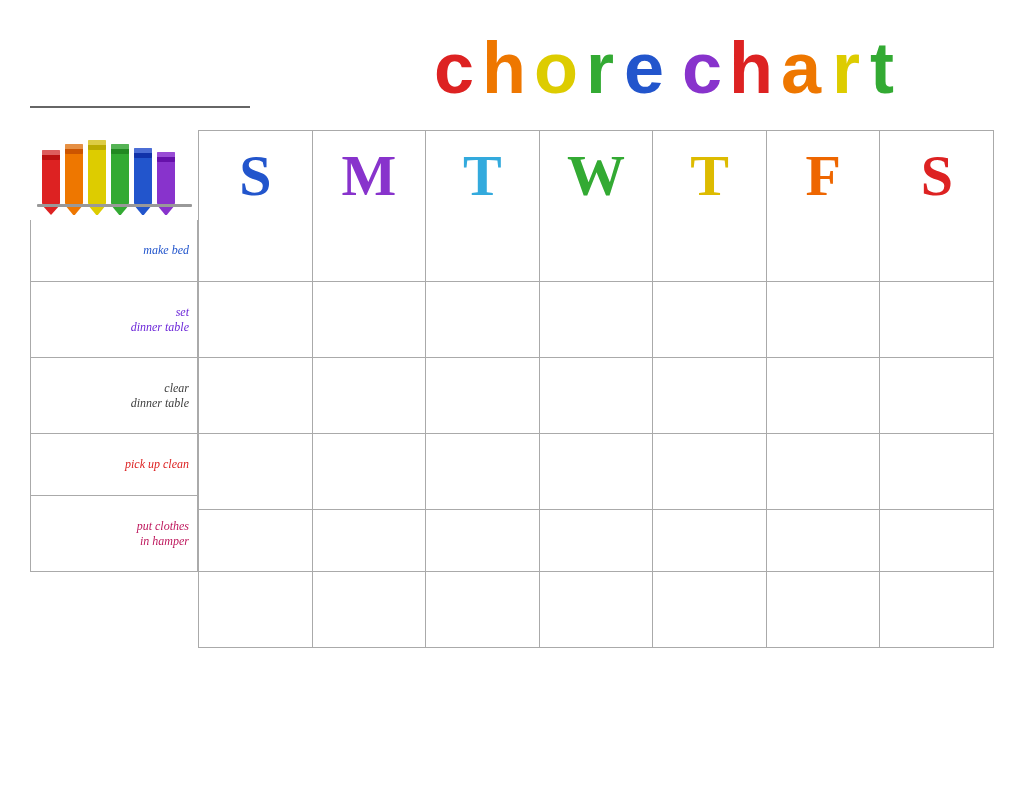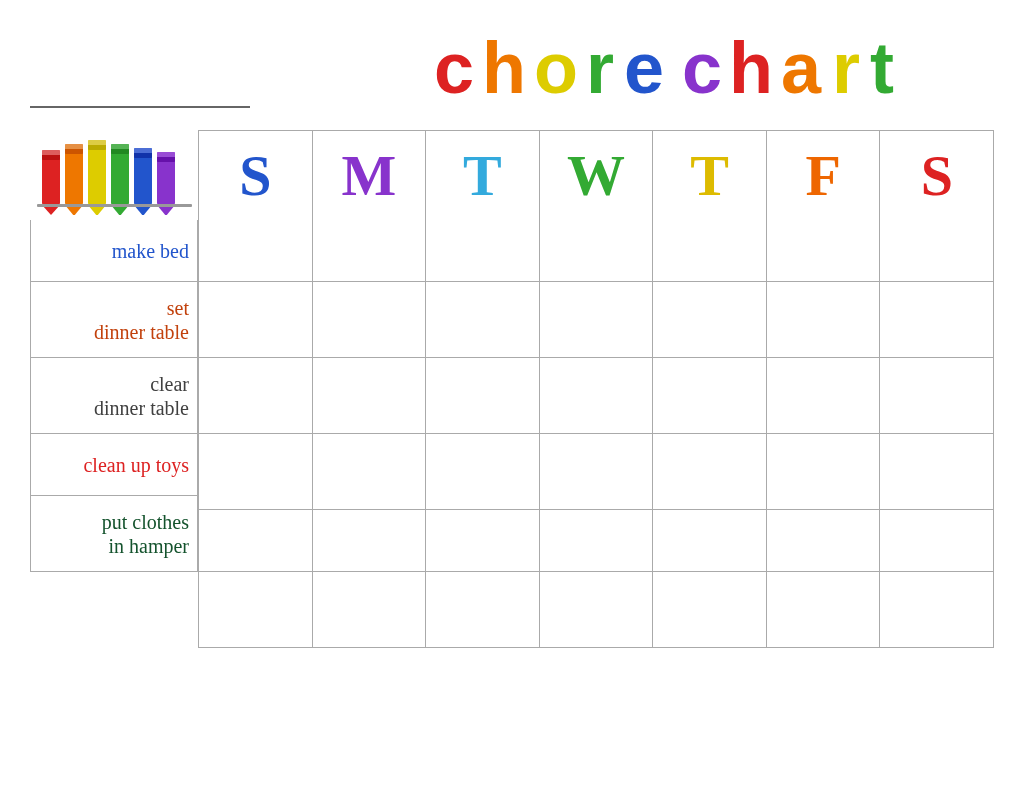--- a/index.html
+++ b/index.html
@@ -69,22 +69,23 @@
     
     .chore-cell {
       border: 1px solid #aaa;
       border-top: none;
       display: flex;
       align-items: center;
       justify-content: flex-end;
       padding-right: 8px;
       padding-left: 4px;
       text-align: right;
-      font-size: 20px;
+      font-size: 12px;
       line-height: 1.2;
+      font-style: italic;
     }
 
     
     .grid-area {
       flex: 1;
       display: flex;
       flex-direction: column;
     }
 
     .day-header-row {
@@ -220,28 +221,28 @@
           <rect x="120" y="22" width="18" height="10" rx="1" fill="#6611AA"></rect>
           <polygon points="120,75 138,75 129,86" fill="#8833CC"></polygon>
           <rect x="120" y="22" width="18" height="5" fill="#CC88FF" opacity="0.5"></rect>
 
           <rect x="0" y="74" width="155" height="3" fill="#999" rx="1"></rect>
         </svg>
       </div>
 
       <div id="chore-labels">
       <div class="chore-cell" style="color: rgb(34, 85, 204); height: 62px;">make bed</div>
-          <div class="chore-cell" style="color: #c2410c; height: 76px;">
+          <div class="chore-cell" style="color: #6d28d9; height: 76px;">
             <span>set<br>dinner table</span>
           </div>
           <div class="chore-cell" style="color: #404040; height: 76px;">
             <span>clear<br>dinner table</span>
           </div>
-          <div class="chore-cell" style="color: rgb(221, 34, 34); height: 62px;">clean up toys</div>
-          <div class="chore-cell" style="color: #14532d; height: 76px;">
+          <div class="chore-cell" style="color: rgb(221, 34, 34); height: 62px;">pick up clean</div>
+          <div class="chore-cell" style="color: #be185d; height: 76px;">
             <span>put clothes<br>in hamper</span>
           </div>
         </div>
     </div>
 
     <div class="grid-area">
 
       <div class="day-header-row" id="day-headers">
       <div class="day-header-cell" style="color: rgb(34, 85, 204);">S</div>
           <div class="day-header-cell" style="color: rgb(136, 51, 204);">M</div>

